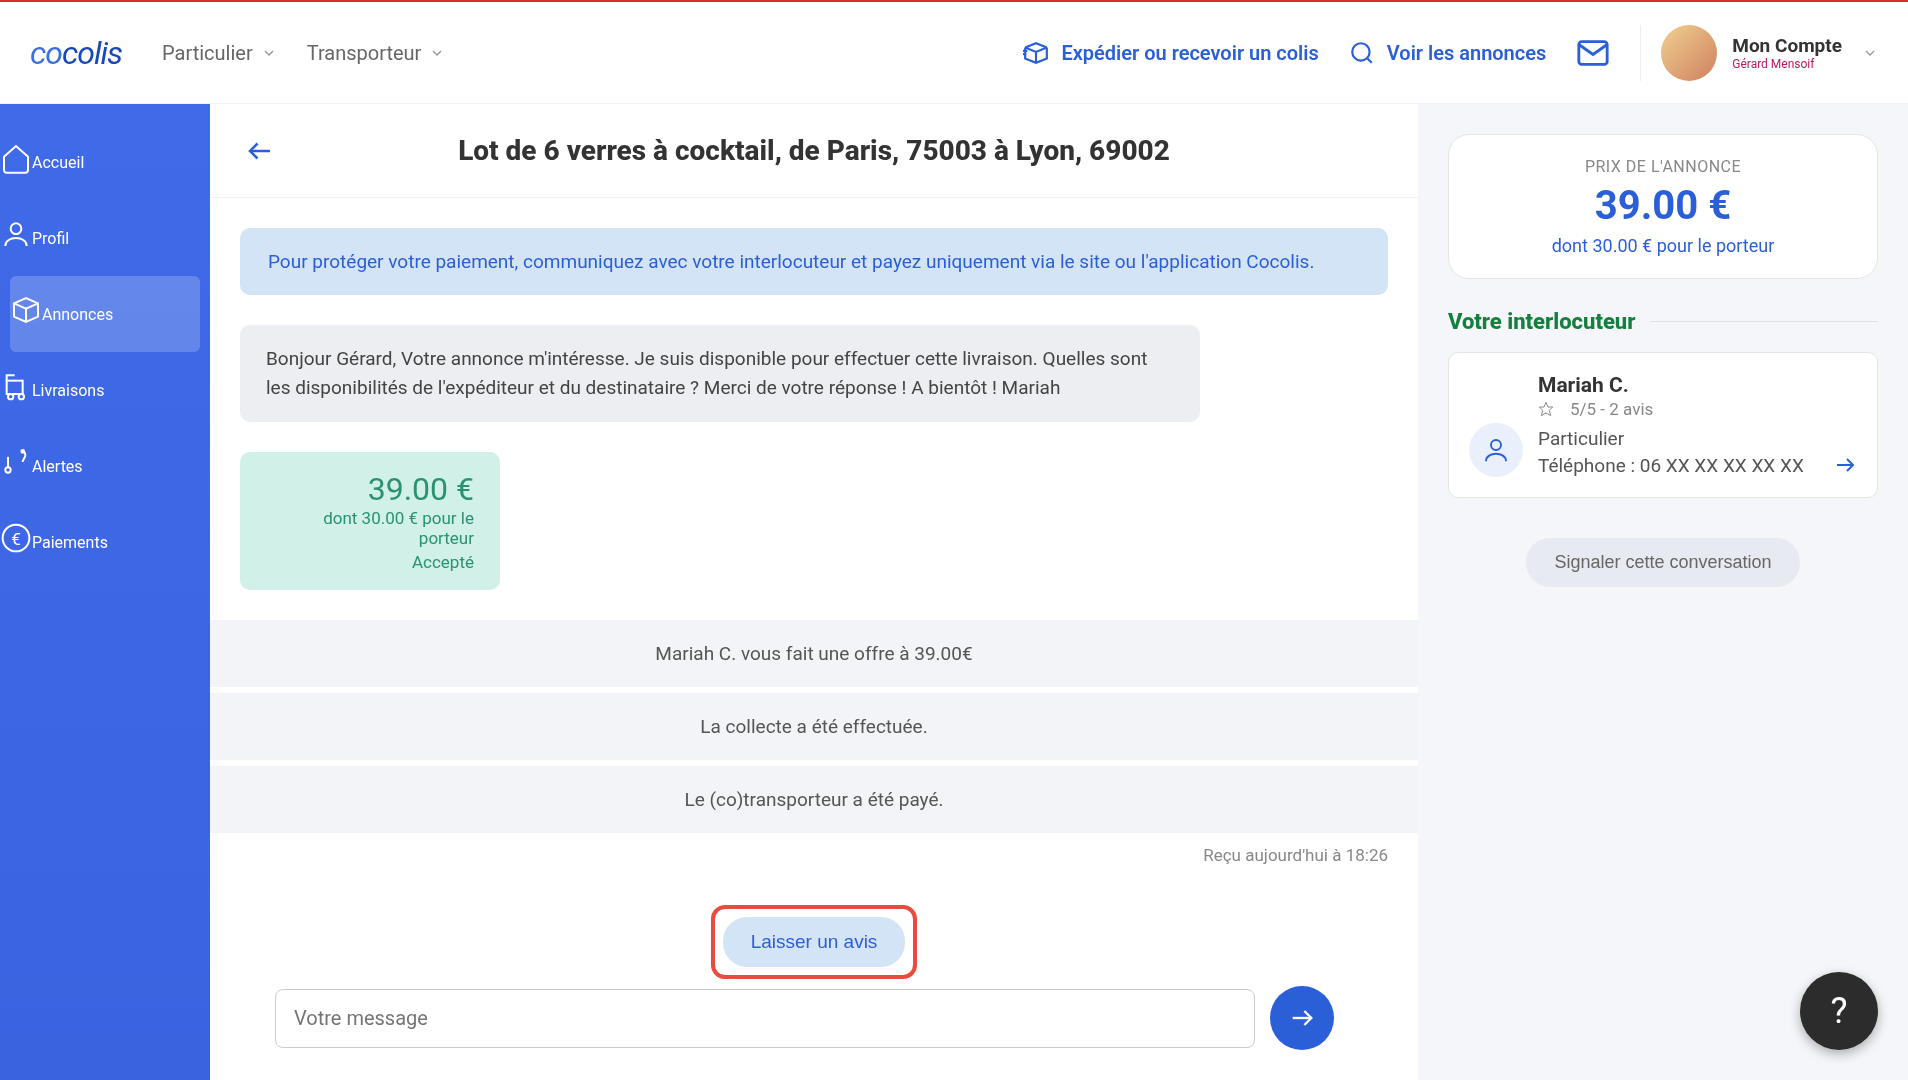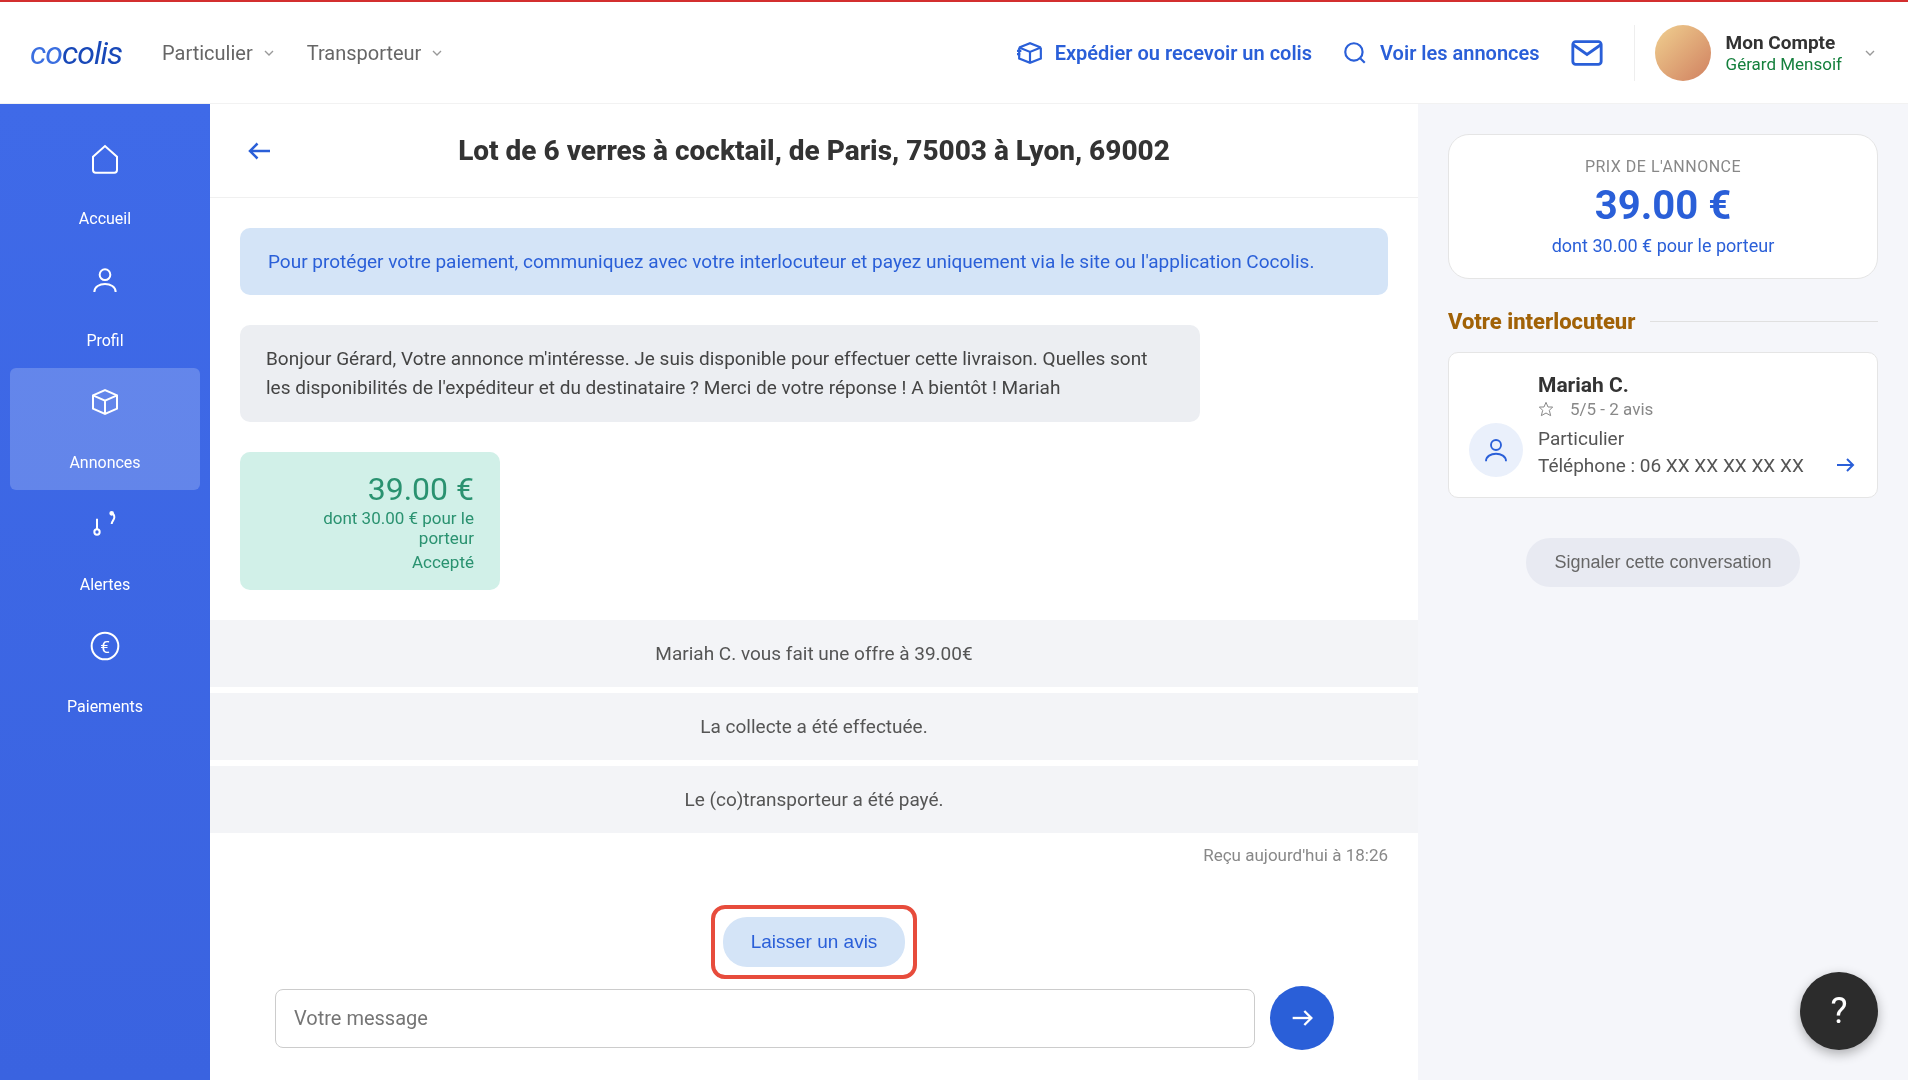--- a/index.html
+++ b/index.html
@@ -12,26 +12,26 @@
 .logo .colis { color: #1848b8; }
 .nav-item { display: flex; align-items: center; margin-right: 30px; color: #666; font-size: 20px; cursor: pointer; }
 .nav-item .chev { margin-left: 8px; color: #999; }
 .spacer { flex: 1; }
 .header-action { display: flex; align-items: center; color: #2a5fd8; font-weight: 600; font-size: 20px; margin-right: 30px; cursor: pointer; }
 .header-action .ico { margin-right: 12px; }
 .mail-icon { margin-right: 30px; cursor: pointer; }
 .account { display: flex; align-items: center; padding-left: 20px; border-left: 1px solid #eee; cursor: pointer; }
 .avatar { width: 56px; height: 56px; border-radius: 50%; background: linear-gradient(135deg,#f0d090,#d08060); margin-right: 15px; background-size: cover; }
 .account-text .name { font-weight: 700; color: #333; font-size: 19px; }
-.account-text .user { color: #15803d; font-size: 17px; text-align: right; }
+.account-text .user { color: #be185d; font-size: 12px; }
 .account .chev { margin-left: 20px; color: #999; }
 
 .main { display: flex; height: calc(100% - 104px); }
 .sidebar { width: 210px; background: #4169e1; background: linear-gradient(180deg,#3f6ae8,#3a63e0); padding-top: 20px; }
-.side-item { display: flex; flex-direction: column; align-items: center; padding: 18px 0; color: #fff; cursor: pointer; font-size: 16px; gap: 27px; }
+.side-item { display: flex; flex-direction: row; align-items: center; padding: 18px 0; color: #fff; cursor: pointer; font-size: 16px; }
 .side-item.active { background: rgba(255,255,255,0.2); border-radius: 6px; margin: 0 10px; }
 .side-item .sicon { margin-bottom: 8px; }
 
 .content { flex: 1; background: #f8f9fb; display: flex; overflow: hidden; }
 .chat-col { flex: 1; background: #fff; display: flex; flex-direction: column; }
 .chat-header { display: flex; align-items: center; padding: 30px 35px; border-bottom: 1px solid #f0f0f0; }
 .back-arrow { color: #2a5fd8; cursor: pointer; margin-right: 30px; }
 .chat-title { flex: 1; text-align: center; font-size: 28px; font-weight: 800; color: #333; padding-right: 60px; }
 .chat-body { flex: 1; padding: 30px; overflow-y: auto; }
 .alert-blue { background: #d4e4f7; color: #2a5fd8; padding: 22px 28px; border-radius: 10px; font-size: 19px; margin-bottom: 30px; }
@@ -47,21 +47,21 @@
 .review-btn { background: #d4e4f7; color: #2a5fd8; border: none; padding: 14px 28px; border-radius: 24px; font-size: 19px; cursor: pointer; }
 .compose { display: flex; align-items: center; padding: 0 30px 30px 65px; gap: 15px; }
 .compose textarea { flex: 1; border: 1px solid #ccc; border-radius: 8px; padding: 16px 18px; font-size: 20px; font-family: inherit; resize: none; height: 59px; color: #555; max-width: 980px; }
 .send-btn { width: 64px; height: 64px; border-radius: 50%; background: #2a5fd8; border: none; cursor: pointer; display: flex; align-items: center; justify-content: center; }
 
 .right-col { width: 490px; padding: 30px; background: #f5f6fa; }
 .price-box { background: #fff; border: 1px solid #e5e5e5; border-radius: 21px; padding: 22px; text-align: center; margin-bottom: 30px; }
 .price-label { color: #888; font-size: 16px; letter-spacing: 0.5px; }
 .price-val { color: #2a5fd8; font-size: 40px; font-weight: 700; margin: 6px 0; }
 .price-sub { color: #2a5fd8; font-size: 18px; }
-.section-title { font-size: 22px; font-weight: 800; color: #a16207; margin-bottom: 18px; display: flex; align-items: center; }
+.section-title { font-size: 22px; font-weight: 800; color: #15803d; margin-bottom: 18px; display: flex; align-items: center; }
 .section-title::after { content: ""; flex: 1; height: 1px; background: #e0e0e0; margin-left: 15px; }
 .interloc-box { background: #fff; border: 1px solid #e5e5e5; border-radius: 10px; padding: 20px; display: flex; gap: 15px; align-items: flex-end; }
 .interloc-avatar { width: 54px; height: 54px; border-radius: 50%; background: #eaf0fb; display: flex; align-items: center; justify-content: center; flex-shrink: 0; }
 .interloc-info { flex: 1; }
 .interloc-name { font-weight: 700; font-size: 21px; color: #333; }
 .interloc-rating { color: #888; font-size: 17px; display: flex; align-items: center; gap: 16px; margin-top: 2px; }
 .interloc-type { color: #555; font-size: 19px; margin-top: 8px; }
 .interloc-phone { color: #555; font-size: 19px; margin-top: 4px; }
 .interloc-arrow { color: #2a5fd8; cursor: pointer; }
 .report-wrap { text-align: center; margin-top: 40px; }
@@ -152,20 +152,31 @@
       <span>Profil</span>
     </div>
     <div class="side-item active">
       <span class="sicon">
           <svg width="32" height="32" viewBox="0 0 24 24" fill="none" stroke="#fff" stroke-width="1.5">
             <path d="M3 7l9-4 9 4v10l-9 4-9-4V7z"></path>
             <path d="M3 7l9 4 9-4M12 11v10"></path>
           </svg>
         </span>
       <span>Annonces</span>
+    </div>
+    <div class="side-item">
+      <span class="sicon">
+          <svg width="32" height="32" viewBox="0 0 24 24" fill="none" stroke="#fff" stroke-width="1.5">
+            <rect x="5" y="8" width="12" height="10"></rect>
+            <circle cx="8" cy="20" r="2"></circle>
+            <circle cx="16" cy="20" r="2"></circle>
+            <path d="M5 8V4h6"></path>
+          </svg>
+        </span>
+      <span>Livraisons</span>
     </div>
     <div class="side-item">
       <span class="sicon">
           <svg width="32" height="32" viewBox="0 0 24 24" fill="none" stroke="#fff" stroke-width="1.5">
             <circle cx="6" cy="18" r="2"></circle>
             <path d="M6 16V8"></path>
             <path d="M16 4c2 0 3 1 3 3s-2 3-2 5"></path>
             <circle cx="17" cy="4" r="1" fill="#fff"></circle>
           </svg>
         </span>

